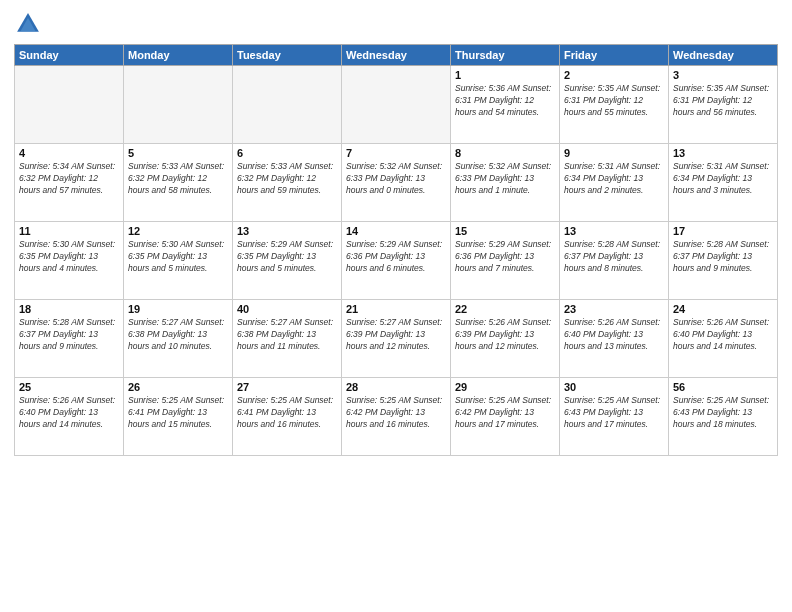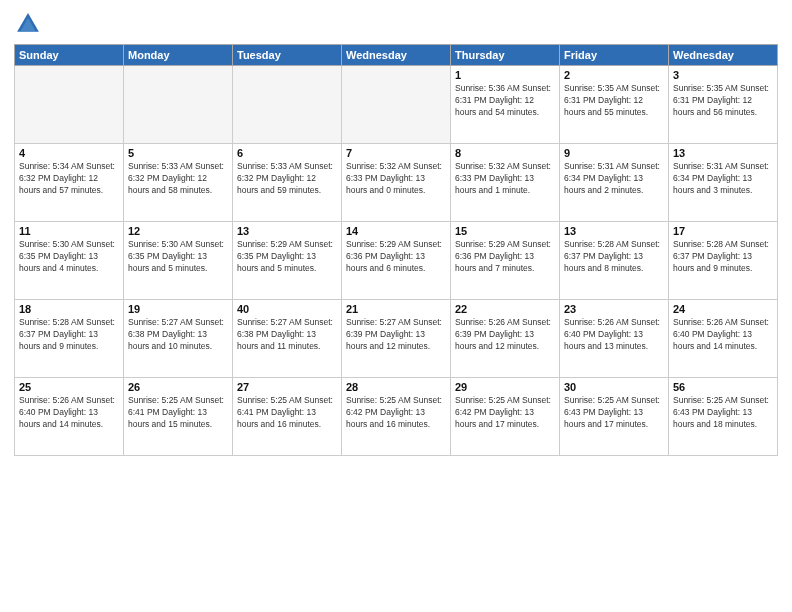--- a/index.html
+++ b/index.html
@@ -81,20 +81,21 @@
       font-size: 11px;
       font-weight: bold;
       color: #111;
       display: block;
       margin-bottom: 2px;
     }
     .day-info {
       font-size: 8.5px;
       color: #333;
       line-height: 1.4;
+      font-style: italic;
     }
   </style>
 </head>
 <body>
 
 <div class="page">
   <div class="header">
     <div class="logo">
       <svg class="logo-icon" viewBox="0 0 36 36">
         <polygon points="18,4 32,28 4,28" fill="#2e6db4"></polygon>

